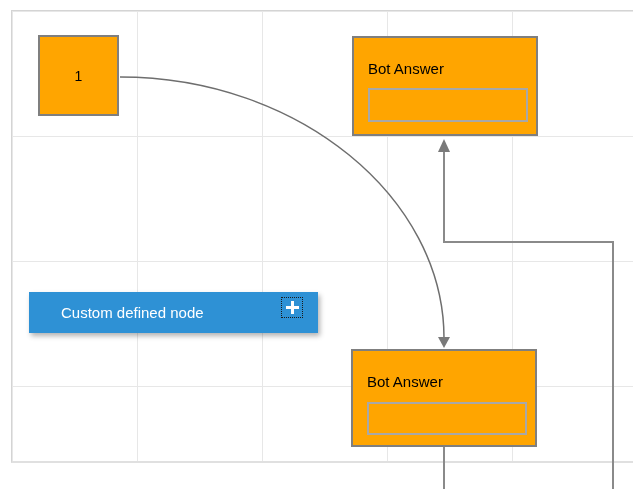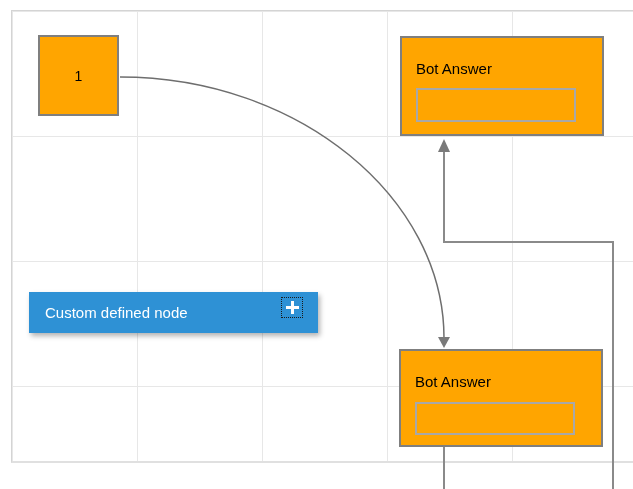--- a/index.html
+++ b/index.html
@@ -21,36 +21,36 @@
   #connector-layer{position:absolute;left:0;top:0;width:633px;height:489px;z-index:2;pointer-events:none;}
   
   .node{position:absolute;z-index:3;box-sizing:border-box;}
   #node-start{
     left:38px;top:35px;width:81px;height:81px;
     background:#FFA500;border:2px solid #7f7f7f;
     display:flex;align-items:center;justify-content:center;
     font-size:14px;color:#000;
   }
   .bot-node{
-    background:#FFA500;border:2px solid #7f7f7f;width:204px;margin-left:48px;
+    background:#FFA500;border:2px solid #7f7f7f;width:186px;
   }
   #node-bot-top{left:352px;top:36px;height:100px;}
   #node-bot-bottom{left:351px;top:349px;height:98px;}
   .bot-label{position:absolute;left:14px;top:22px;font-size:15px;color:#000;white-space:nowrap;}
   .bot-field{
     position:absolute;left:14px;top:50px;width:160px;height:34px;
     box-sizing:border-box;border:2px solid #a8a8a8;background:transparent;
   }
   #node-bot-bottom .bot-field{top:51px;height:33px;}
   #node-custom{
     left:29px;top:292px;width:289px;height:41px;
     background:#2E91D5;box-shadow:2px 3px 5px rgba(0,0,0,0.30);
     display:flex;align-items:center;
   }
-  .custom-label{margin-left:16px;color:#ffffff;font-size:15px;white-space:nowrap;}
+  .custom-label{margin-left:32px;color:#ffffff;font-size:15px;white-space:nowrap;}
   .plus-btn{
     position:absolute;right:15px;top:5px;width:22px;height:21px;
     box-sizing:border-box;border:1px dotted #1b1b1b;background:transparent;
     display:flex;align-items:center;justify-content:center;cursor:pointer;
   }
   .plus-icon{position:relative;width:13px;height:13px;display:block;}
   .plus-icon::before{content:"";position:absolute;left:0;top:5px;width:13px;height:3px;background:#fff;}
   .plus-icon::after{content:"";position:absolute;left:5px;top:0;width:3px;height:13px;background:#fff;}
 </style>
 </head>

